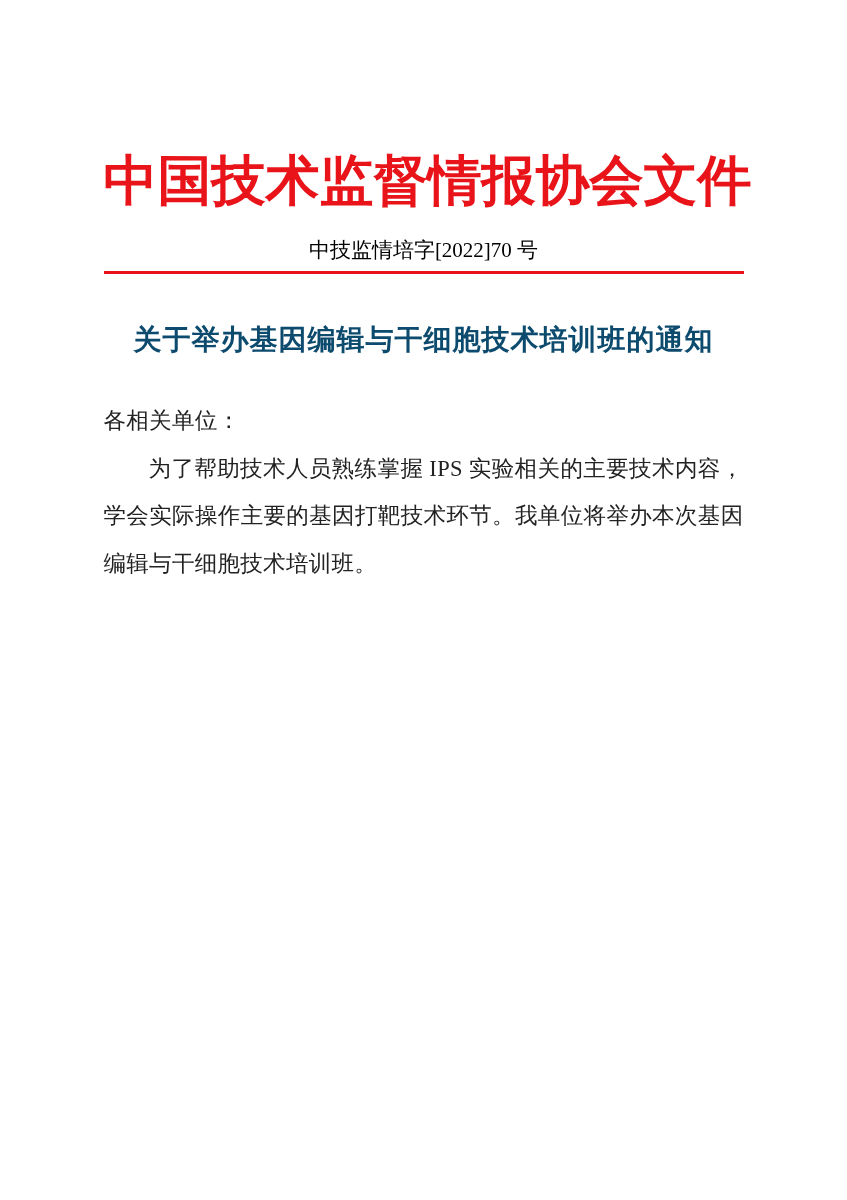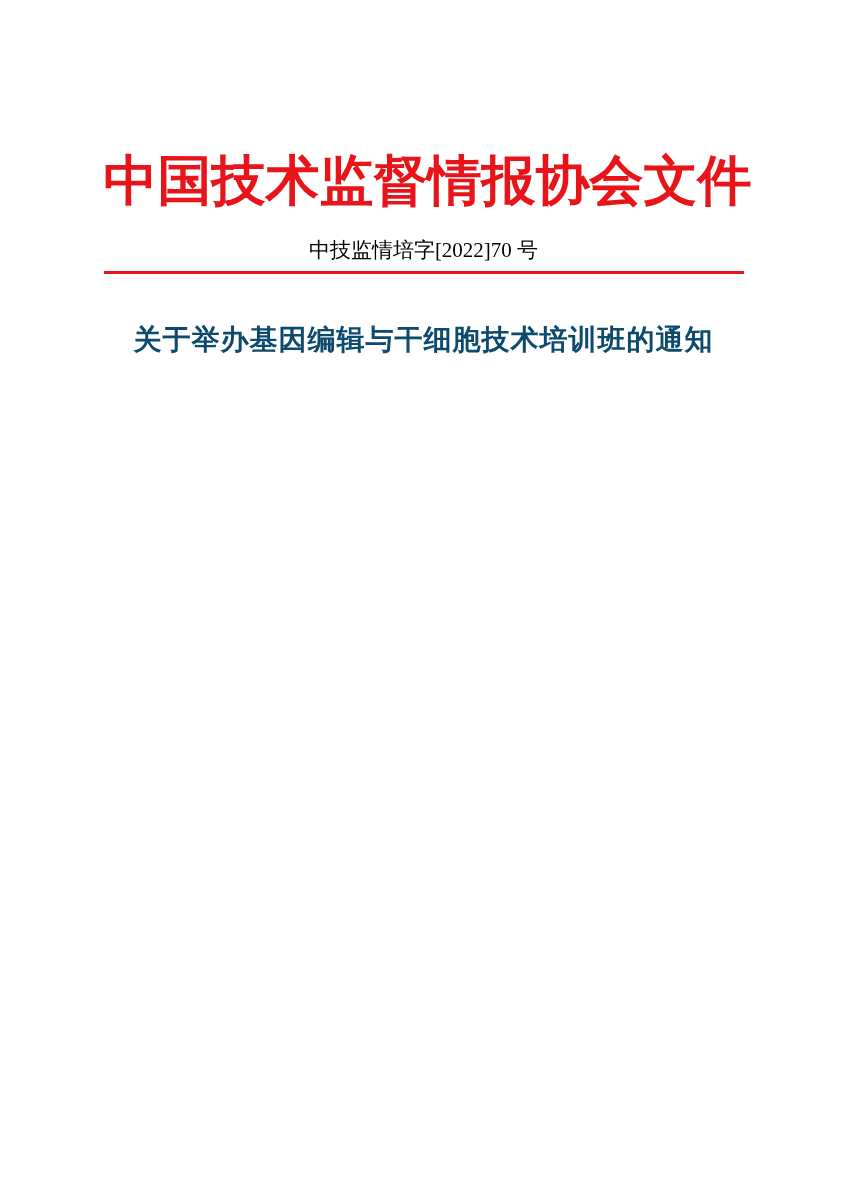--- a/index.html
+++ b/index.html
@@ -88,16 +88,18 @@
 
     <div class="org-title accent-text" style="color: rgb(232, 20, 26);">中国技术监督情报协会文件</div>
 
     <div class="doc-number">中技监情培字[2022]70 号</div>
 
     <div class="red-line accent-bg" style="background: rgb(232, 20, 26);"></div>
 
     <h1 class="doc-title">关于举办基因编辑与干细胞技术培训班的通知</h1>
 
     <div class="doc-body">
+      <p class="salutation">各相关单位：</p>
+      <p class="para">为了帮助技术人员熟练掌握 IPS 实验相关的主要技术内容，学会实际操作主要的基因打靶技术环节。我单位将举办本次基因编辑与干细胞技术培训班。</p>
     </div>
 
   </div>
 </div>
 
 </body></html>

